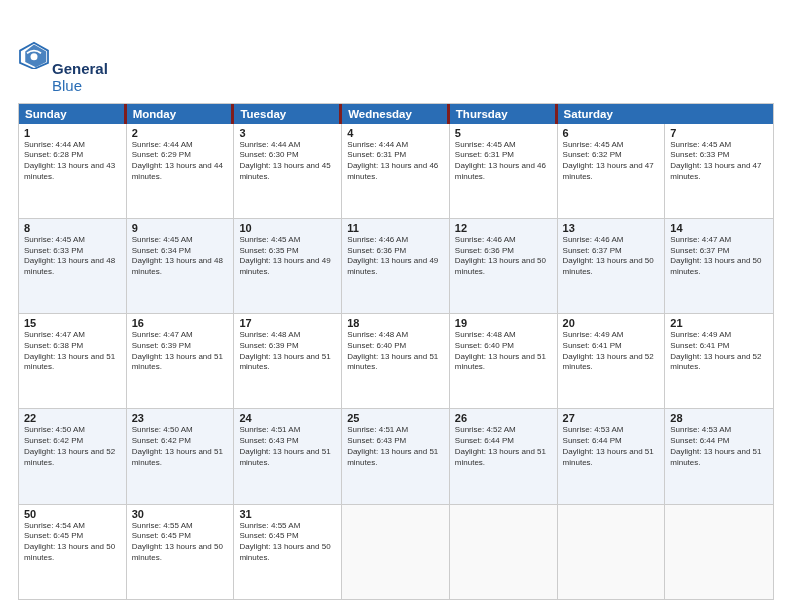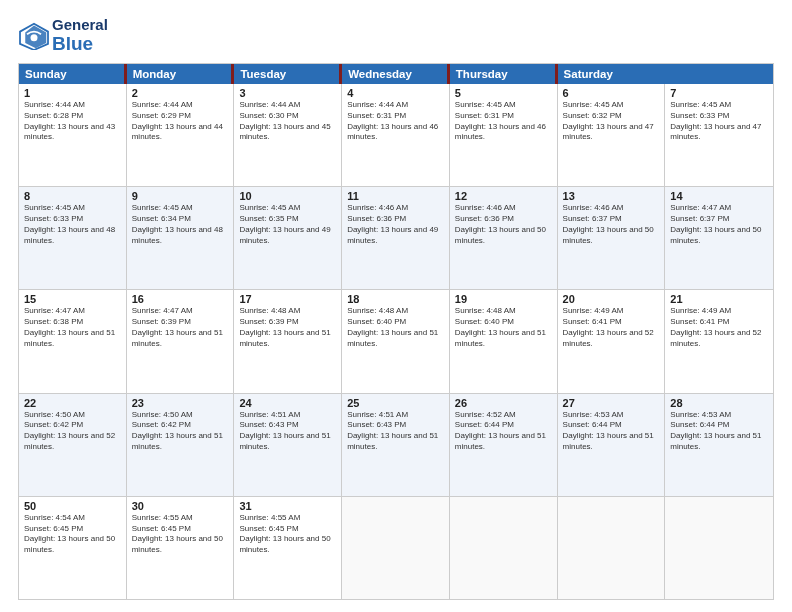--- a/index.html
+++ b/index.html
@@ -110,24 +110,24 @@
 <div class="page">
   <div class="header">
     <div class="logo">
       <svg class="logo-icon" viewBox="0 0 36 32" fill="none" xmlns="http://www.w3.org/2000/svg">
         <path d="M18 4 L32 12 L32 24 L20 30 L8 24 L8 12 Z" fill="#2a6db5" opacity="0.85"></path>
         <path d="M18 2 L34 11 L34 25 L18 32 L2 25 L2 11 Z" fill="none" stroke="#2a6db5" stroke-width="2"></path>
         <path d="M10 14 Q18 8 26 14" stroke="#fff" stroke-width="2" fill="none"></path>
         <circle cx="18" cy="18" r="4" fill="#fff"></circle>
       </svg>
       <div>
-        <div style="font-size:15px;font-weight:bold;color:#1a3a6b;line-height:1.15;">
+        <div style="font-size:15px;font-weight:bold;color:#1a3a6b;line-height:1.15;margin-top:44px;">
           <span style="color:#1a3a6b;">General</span>
         </div>
-        <div style="font-size:19px;font-weight:bold;color:#2a6db5;line-height:1.15;">Blue</div>
+        <div style="font-size:15px;font-weight:normal;color:#2a6db5;line-height:1.15;">Blue</div>
       </div>
     </div>
     <div class="title-block">
       <div class="main-title"></div>
       <div class="subtitle"></div>
     </div>
   </div>
 
   <div class="calendar">
     <div class="calendar-header" id="cal-header">

